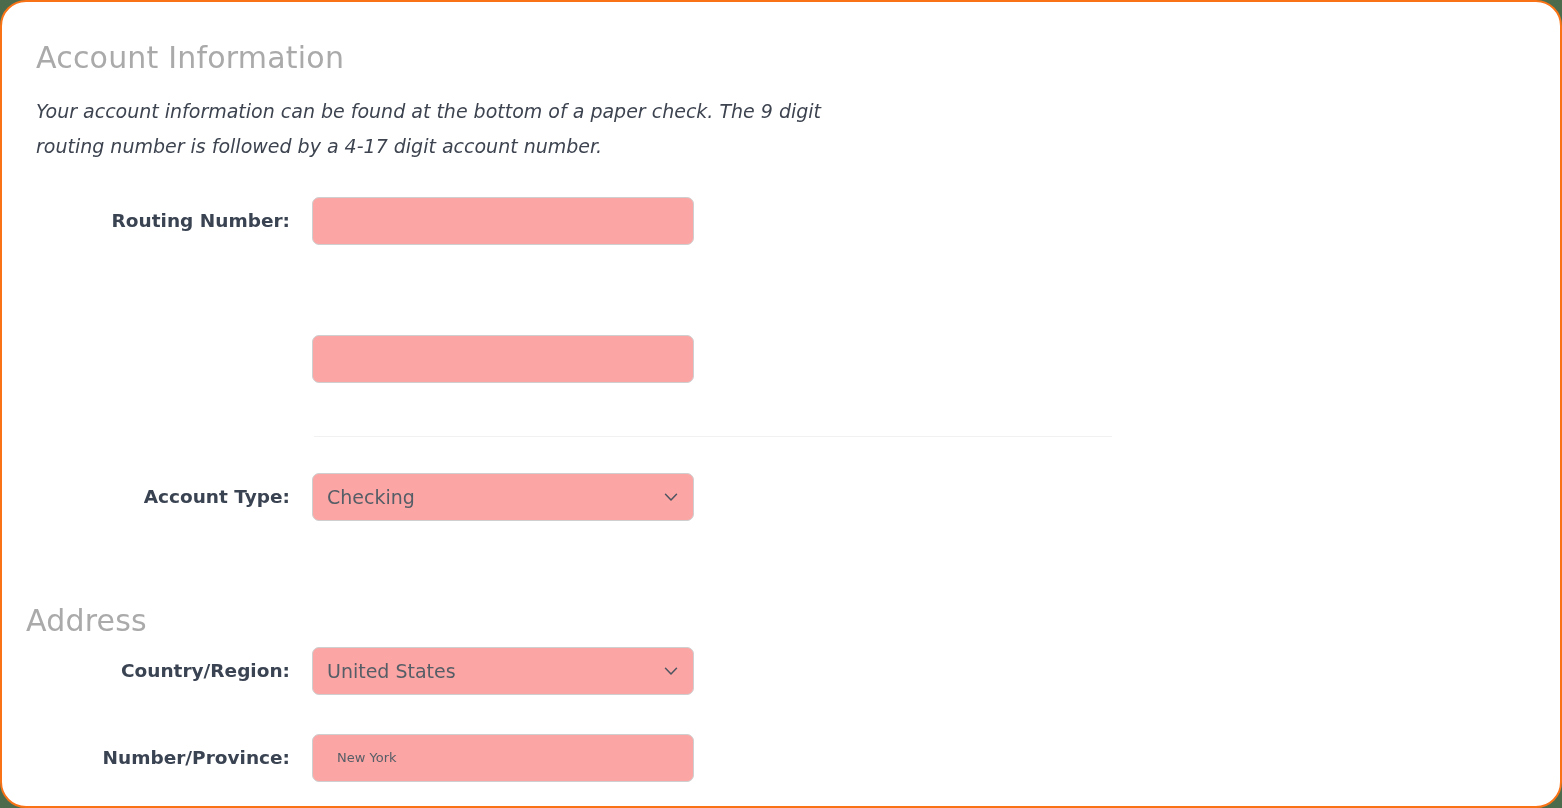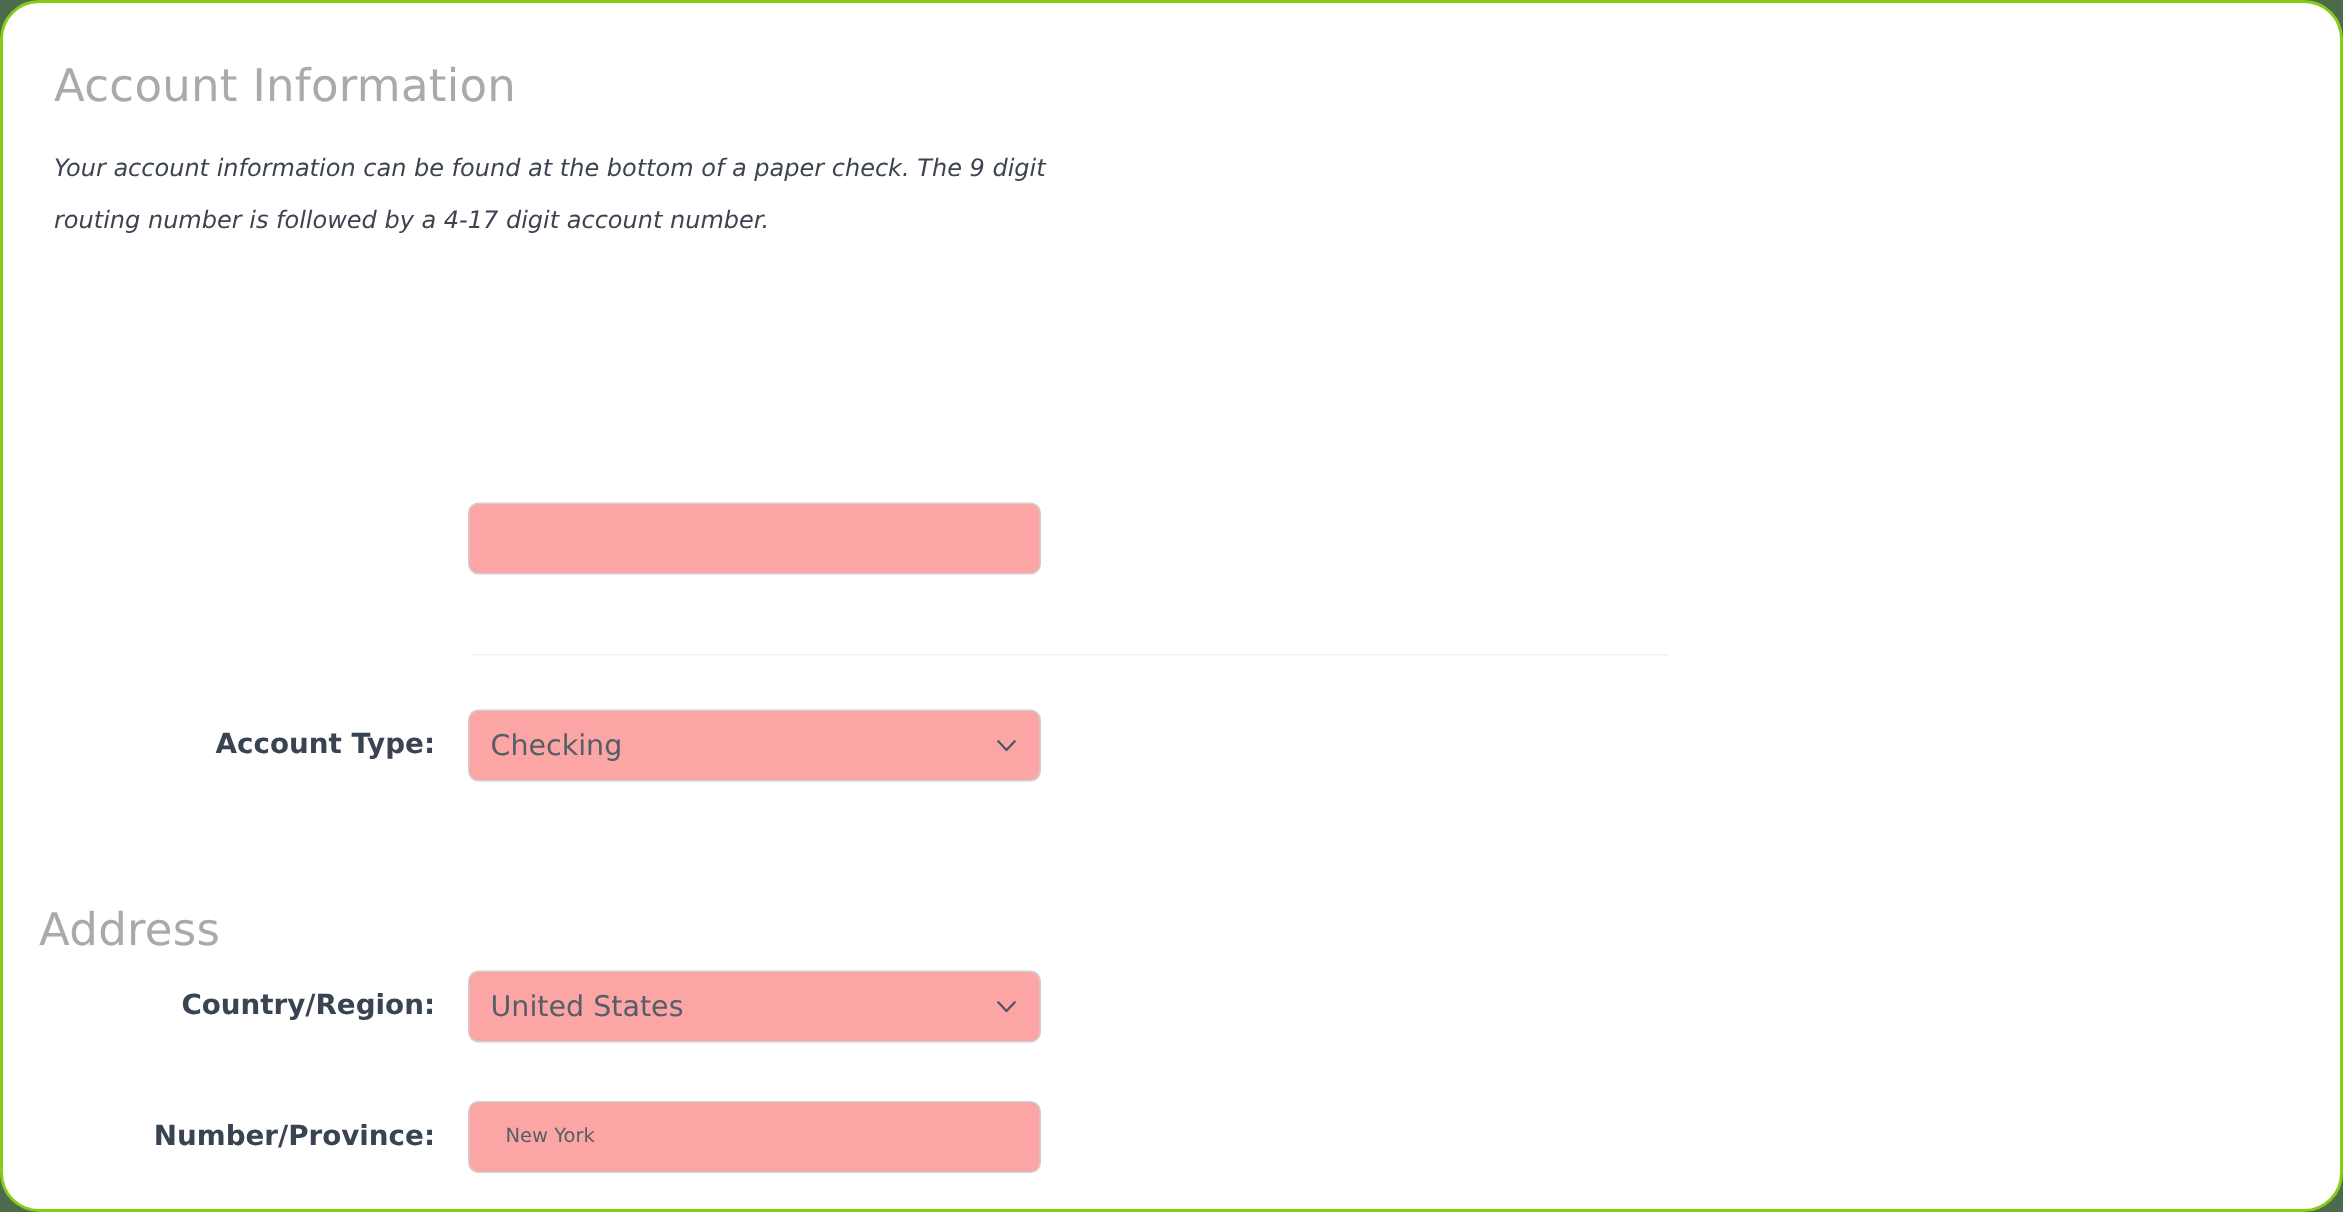--- a/index.html
+++ b/index.html
@@ -16,41 +16,41 @@
 
   
   #card {
     position: absolute;
     left: 0;
     top: 0;
     width: 1562px;
     height: 808px;
     box-sizing: border-box;
     background: #ffffff;
-    border: 2px solid #84cc16;
+    border: 2px solid #f97316;
     border-radius: 26px;
     overflow: hidden;
   }
 
   
   .abs { position: absolute; }
 
   
   .section-heading {
     color: #aaaaaa;
     font-size: 30px;
     font-weight: 400;
     letter-spacing: 0.2px;
     white-space: nowrap;
   }
 
   
   .helper-text {
     color: #3d4450;
-    font-size: 16px;
+    font-size: 19px;
     font-style: italic;
     line-height: 35px;
     text-align: justify;
     text-justify: inter-word;
     width: 876px;
   }
   .helper-text .l2 { white-space: nowrap; }
 
   
   .form-row {
@@ -121,20 +121,24 @@
 
 <div id="card">
 
   <div class="abs section-heading" style="left:34px; top:38px;">Account Information</div>
 
   <div class="abs helper-text" style="left:34px; top:92px;">
     <div>Your account information can be found at the bottom of a paper check. The 9 digit</div>
     <div class="l2">routing number is followed by a 4-17 digit account number.</div>
   </div>
 
+  <div class="form-row" style="top:195px;">
+    <div class="field-label">Routing Number:</div>
+    <div class="control text-input" title=""></div>
+  </div>
 
   <div class="form-row" style="top:333px;">
     <div class="control text-input" title=""></div>
   </div>
 
   <div class="divider" style="left:312px; top:434px; width:798px;"></div>
 
   <div class="form-row" style="top:471px;">
     <div class="field-label">Account Type:</div>
     <div class="control select-control">

